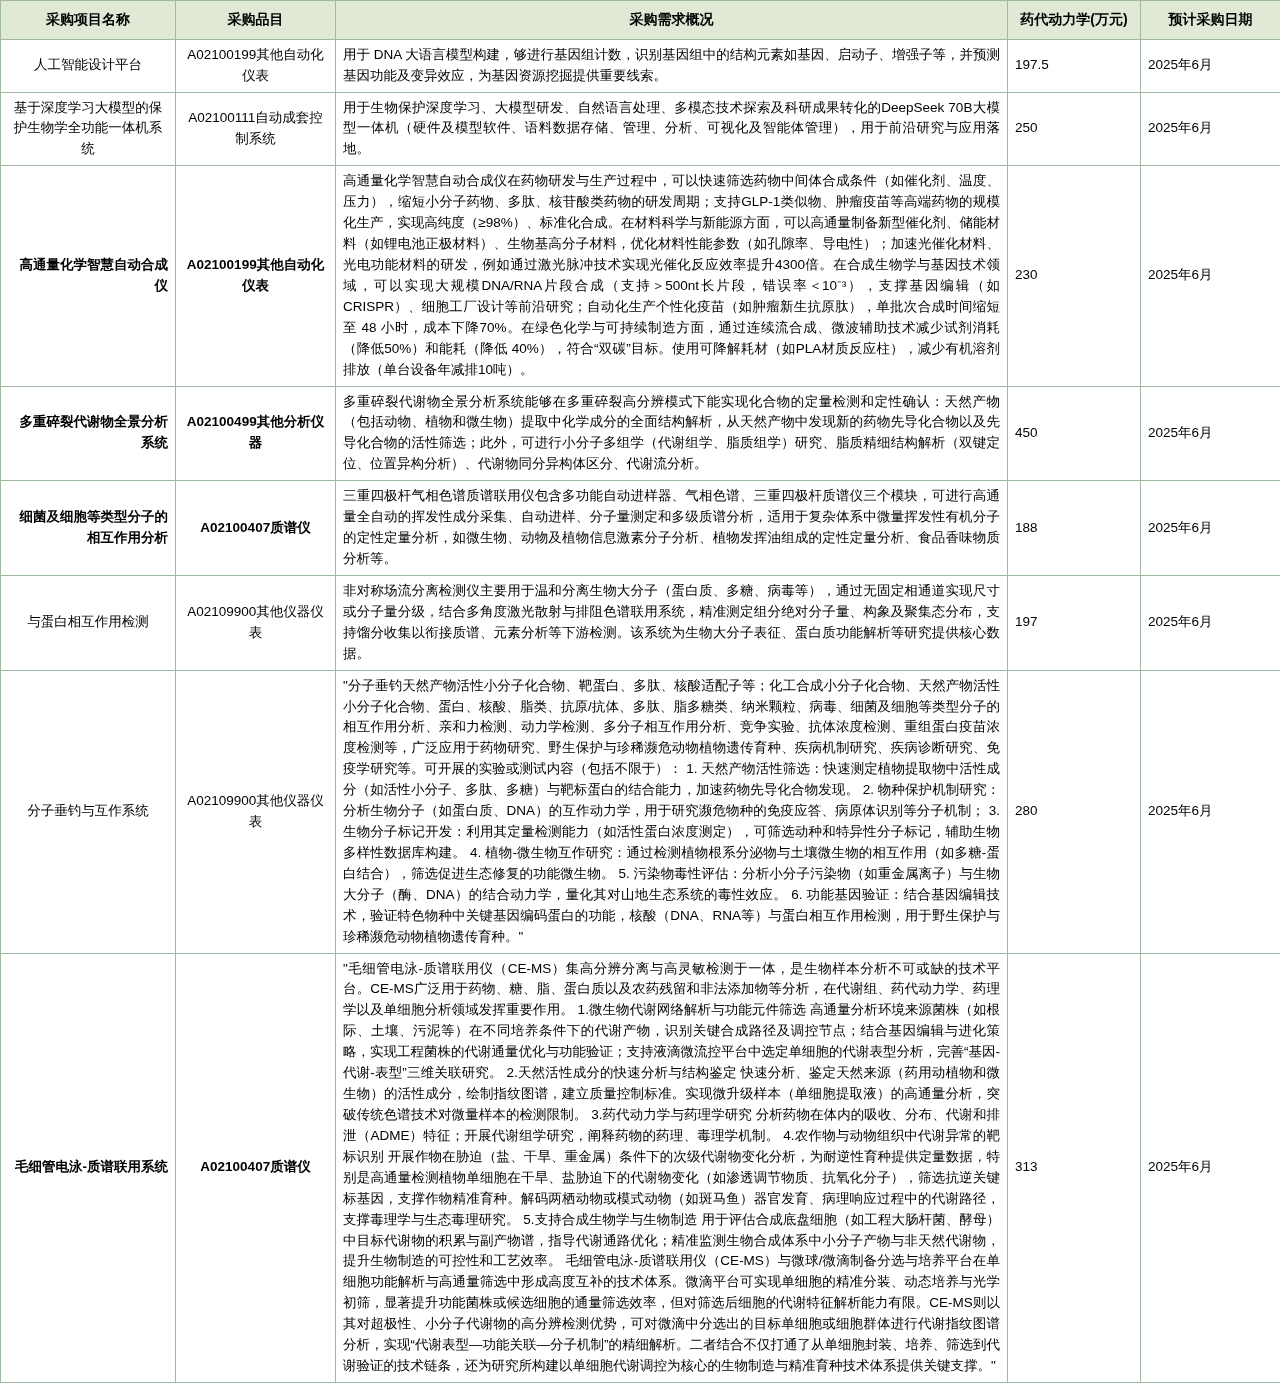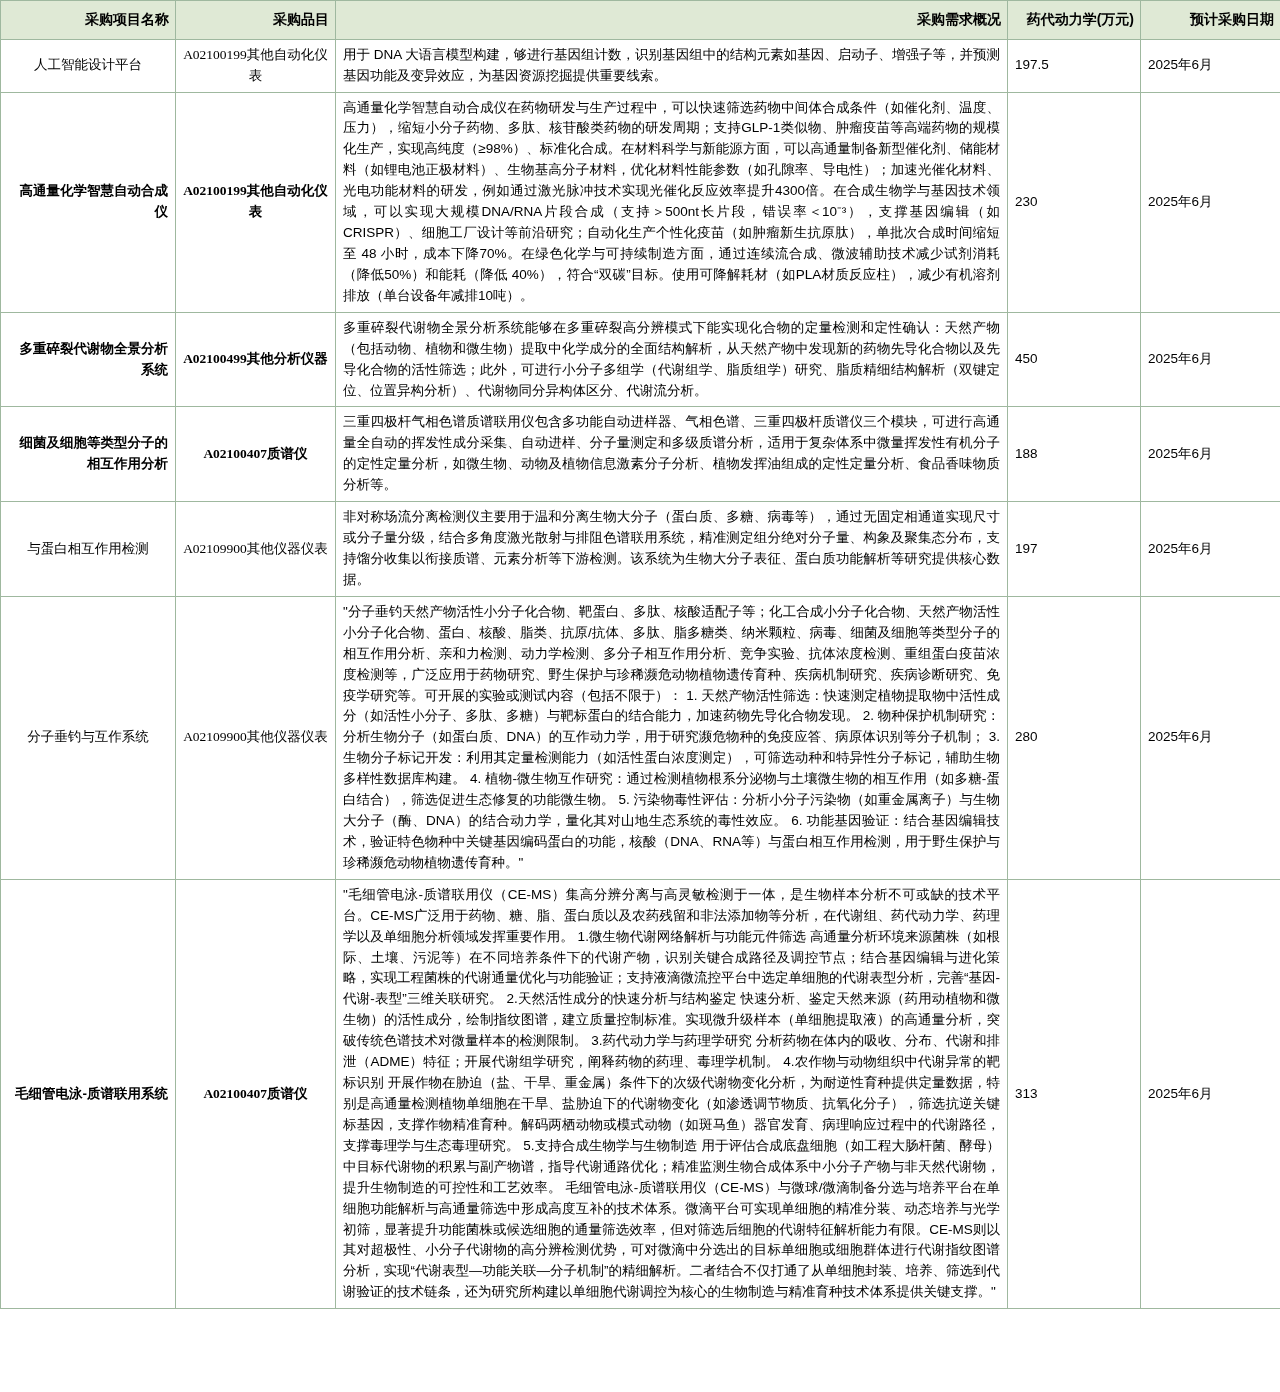--- a/index.html
+++ b/index.html
@@ -21,38 +21,37 @@
   table.procurement-table td {
     border: 1px solid #9fb89f;
     vertical-align: middle;
     padding: 5px 7px;
     font-size: 13.5px;
     line-height: 1.55;
   }
   table.procurement-table thead th {
     background: #dfe9d5;
     font-weight: bold;
-    text-align: right;
+    text-align: center;
     font-size: 14px;
     padding: 8px 6px;
     border-color: #9fb89f;
   }
   col.c-name   { width: 175px; }
   col.c-item   { width: 160px; }
   col.c-desc   { width: 672px; }
   col.c-budget { width: 133px; }
   col.c-date   { width: 140px; }
 
   td.cell-name {
     text-align: center;
   }
   td.cell-name.bold { font-weight: bold; text-align: right; }
   td.cell-item {
     text-align: center;
-    font-family: Liberation Serif, serif;
   }
   td.cell-item.bold { font-weight: bold; }
   td.cell-desc {
     text-align: justify;
     text-justify: inter-ideograph;
     padding: 7px 10px;
   }
   td.cell-budget { text-align: left; }
   td.cell-date   { text-align: left; }
 </style>
@@ -75,20 +74,27 @@
       <th>药代动力学(万元)</th>
       <th>预计采购日期</th>
     </tr>
   </thead>
   <tbody>
     <tr>
       <td class="cell-name">人工智能设计平台</td>
       <td class="cell-item">A02100199其他自动化仪表</td>
       <td class="cell-desc">用于 DNA 大语言模型构建，够进行基因组计数，识别基因组中的结构元素如基因、启动子、增强子等，并预测基因功能及变异效应，为基因资源挖掘提供重要线索。</td>
       <td class="cell-budget">197.5</td>
+      <td class="cell-date">2025年6月</td>
+    </tr>
+    <tr>
+      <td class="cell-name">基于深度学习大模型的保护生物学全功能一体机系统</td>
+      <td class="cell-item">A02100111自动成套控制系统</td>
+      <td class="cell-desc">用于生物保护深度学习、大模型研发、自然语言处理、多模态技术探索及科研成果转化的DeepSeek 70B大模型一体机（硬件及模型软件、语料数据存储、管理、分析、可视化及智能体管理），用于前沿研究与应用落地。</td>
+      <td class="cell-budget">250</td>
       <td class="cell-date">2025年6月</td>
     </tr>
     <tr>
       <td class="cell-name bold">高通量化学智慧自动合成仪</td>
       <td class="cell-item bold">A02100199其他自动化仪表</td>
       <td class="cell-desc">高通量化学智慧自动合成仪在药物研发与生产过程中，可以快速筛选药物中间体合成条件（如催化剂、温度、压力），缩短小分子药物、多肽、核苷酸类药物的研发周期；支持GLP-1类似物、肿瘤疫苗等高端药物的规模化生产，实现高纯度（≥98%）、标准化合成。在材料科学与新能源方面，可以高通量制备新型催化剂、储能材料（如锂电池正极材料）、生物基高分子材料，优化材料性能参数（如孔隙率、导电性）；加速光催化材料、光电功能材料的研发，例如通过激光脉冲技术实现光催化反应效率提升4300倍。在合成生物学与基因技术领域，可以实现大规模DNA/RNA片段合成（支持＞500nt长片段，错误率＜10⁻³），支撑基因编辑（如CRISPR）、细胞工厂设计等前沿研究；自动化生产个性化疫苗（如肿瘤新生抗原肽），单批次合成时间缩短至 48 小时，成本下降70%。在绿色化学与可持续制造方面，通过连续流合成、微波辅助技术减少试剂消耗（降低50%）和能耗（降低 40%），符合“双碳”目标。使用可降解耗材（如PLA材质反应柱），减少有机溶剂排放（单台设备年减排10吨）。</td>
       <td class="cell-budget">230</td>
       <td class="cell-date">2025年6月</td>
     </tr>
     <tr>

